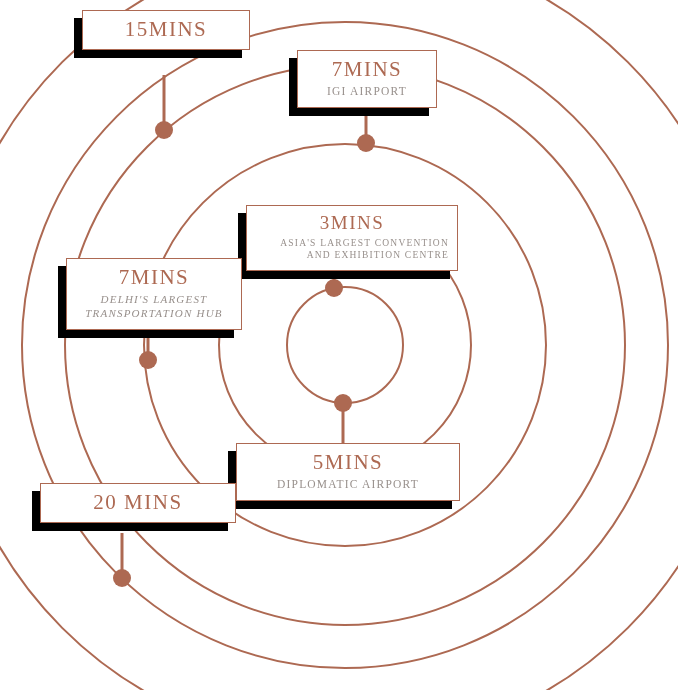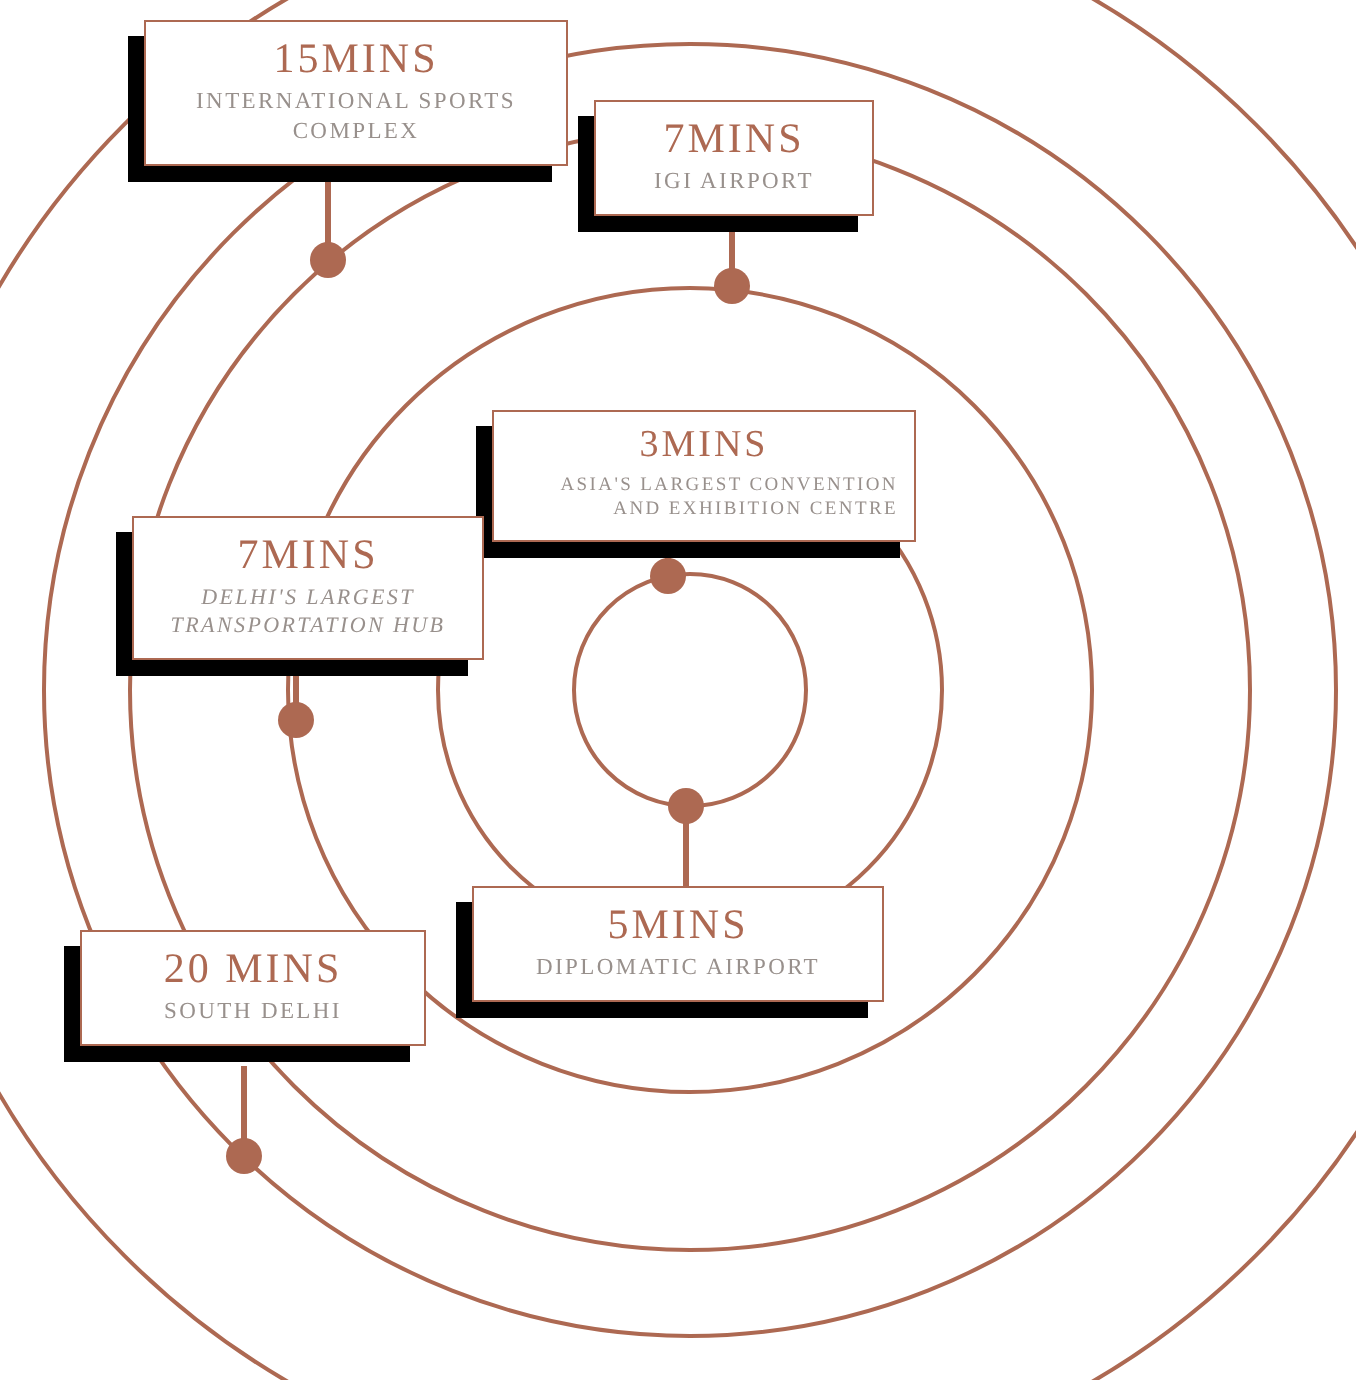--- a/index.html
+++ b/index.html
@@ -48,29 +48,29 @@
     letter-spacing:1.5px;
     color:var(--accent);
   }
   .card-label{
     font-size:11.5px;
     line-height:1.3;
     letter-spacing:1.2px;
     color:var(--subtitle);
     margin-top:3px;
   }
-  .card-sports{left:72px;top:10px;width:212px;}
+  .card-sports{left:82px;top:10px;width:168px;}
   .card-igi{left:297px;top:50px;width:140px;}
   .card-convention{left:246px;top:205px;width:212px;}
   .card-convention .card-time{font-size:19px;}
   .card-convention .card-label{font-size:9.5px;text-align:right;}
   .card-transport{left:66px;top:258px;width:176px;}
   .card-transport .card-label{font-size:11px;font-style:italic;}
-  .card-diplomatic{left:236px;top:443px;width:206px;}
-  .card-southdelhi{left:40px;top:465px;width:173px;}
+  .card-diplomatic{left:236px;top:443px;width:224px;}
+  .card-southdelhi{left:40px;top:483px;width:196px;}
 </style>
 </head>
 <body>
 
 <div class="stage">
 
   <svg class="ripples" width="678" height="690" viewBox="0 0 678 690" aria-hidden="true">
     <g class="rings">
       <circle cx="345" cy="345" r="58"></circle>
       <circle cx="345" cy="345" r="126"></circle>
@@ -92,21 +92,20 @@
       <circle cx="366" cy="143" r="9"></circle>
       <circle cx="334" cy="288" r="9"></circle>
       <circle cx="148" cy="360" r="9"></circle>
       <circle cx="343" cy="403" r="9"></circle>
       <circle cx="122" cy="578" r="9"></circle>
     </g>
   </svg>
 
   <div class="card card-sports">
     <div class="card-time">15MINS</div>
-    <div class="card-label">INTERNATIONAL SPORTS COMPLEX</div>
   </div>
 
   <div class="card card-igi">
     <div class="card-time">7MINS</div>
     <div class="card-label">IGI AIRPORT</div>
   </div>
 
   <div class="card card-convention">
     <div class="card-time">3MINS</div>
     <div class="card-label">ASIA'S LARGEST CONVENTION AND EXHIBITION CENTRE</div>
@@ -117,16 +116,15 @@
     <div class="card-label">DELHI'S LARGEST TRANSPORTATION HUB</div>
   </div>
 
   <div class="card card-diplomatic">
     <div class="card-time">5MINS</div>
     <div class="card-label">DIPLOMATIC AIRPORT</div>
   </div>
 
   <div class="card card-southdelhi">
     <div class="card-time">20 MINS</div>
-    <div class="card-label">SOUTH DELHI</div>
   </div>
 
 </div>
 
 </body></html>

